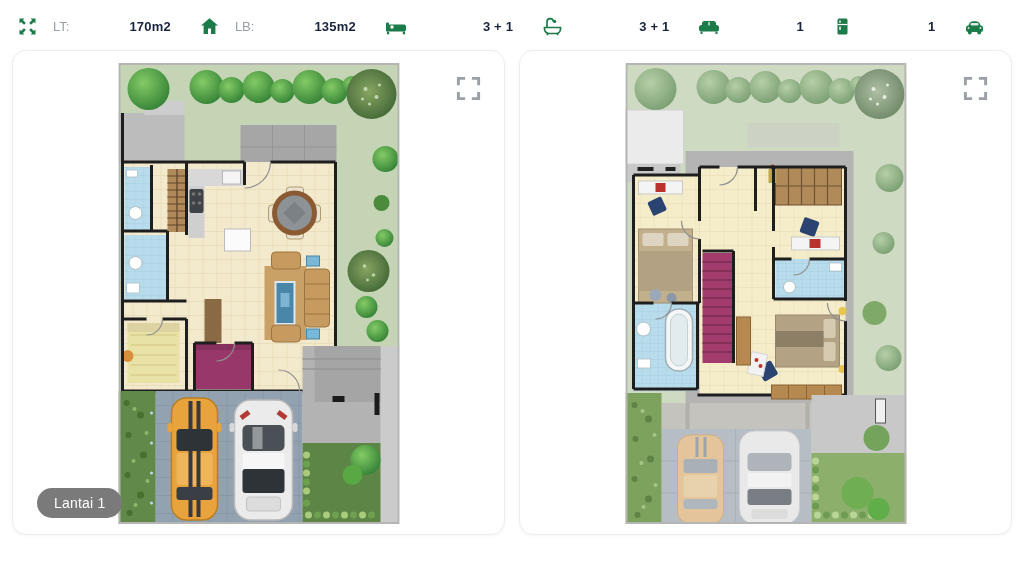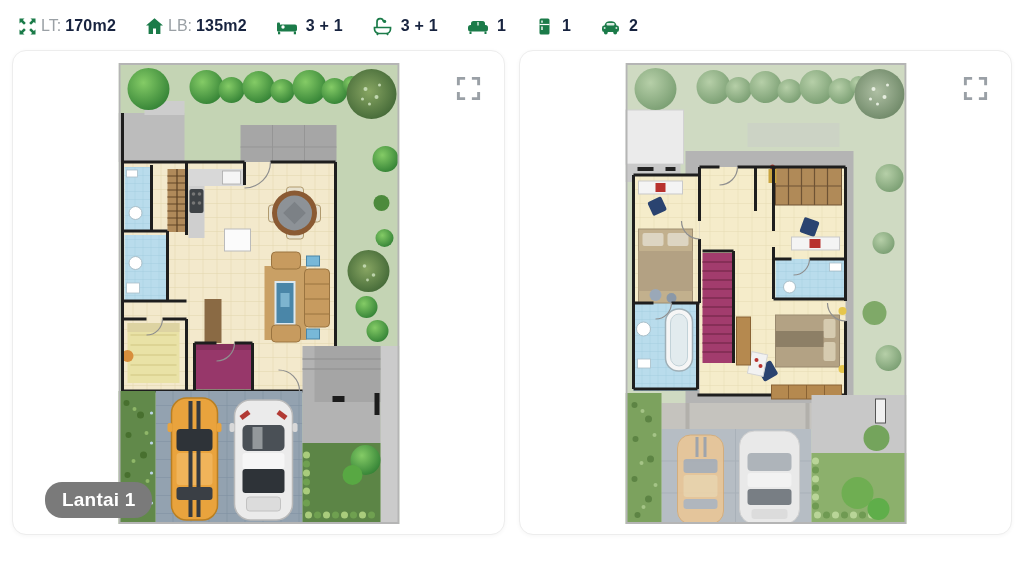--- a/index.html
+++ b/index.html
@@ -1,26 +1,26 @@
 <!DOCTYPE html>
 <html><head>
 <meta charset="utf-8">
 <style>
   html,body{margin:0;padding:0;background:#fff;}
   body{width:1024px;height:561px;font-family:"Liberation Sans",sans-serif;overflow:hidden;}
   .specbar{display:flex;align-items:center;gap:29px;padding:12px 0 8px 18px;height:28px;}
-  .spec{display:flex;align-items:center;gap:4px;font-size:16px;white-space:nowrap;}
+  .spec{display:flex;align-items:center;gap:16px;font-size:13px;white-space:nowrap;}
   .spec svg{display:block;}
   .spec .lbl{color:#9aa0a5;font-weight:400;}
-  .spec .val{color:#17233f;font-weight:700;letter-spacing:.2px;}
+  .spec .val{color:#17233f;font-weight:700;letter-spacing:.2px;margin-left:44px;}
   .cards{display:flex;gap:14px;padding:2px 12px 0 12px;}
   .card{position:relative;width:491px;height:483px;background:#fff;border:1px solid #ededed;border-radius:14px;box-shadow:0 1px 4px rgba(0,0,0,.04);}
   .plan{position:absolute;top:12px;left:50%;transform:translateX(-50%);width:281px;height:461px;}
   .fs-btn{position:absolute;top:24px;right:22px;width:27px;height:27px;background:none;border:none;padding:0;cursor:pointer;}
-  .badge{position:absolute;left:32px;bottom:16px;background:#7a7a7a;color:#fff;font-size:19px;font-weight:700;padding:7px 17px;border-radius:17px;letter-spacing:.2px;}
+  .badge{position:absolute;left:24px;bottom:16px;background:#7a7a7a;color:#fff;font-size:14px;font-weight:400;padding:7px 17px;border-radius:17px;letter-spacing:.2px;}
 </style>
 </head>
 <body>
 
 <div class="specbar">
 
   <div class="spec">
     <svg width="19" height="19" viewBox="0 0 19 19">
       <g fill="#1b7b49">
           <polygon points="1.5,6.5 1.5,1.5 6.5,1.5 4.9,3.1 7.8,6 6,7.8 3.1,4.9"></polygon>

